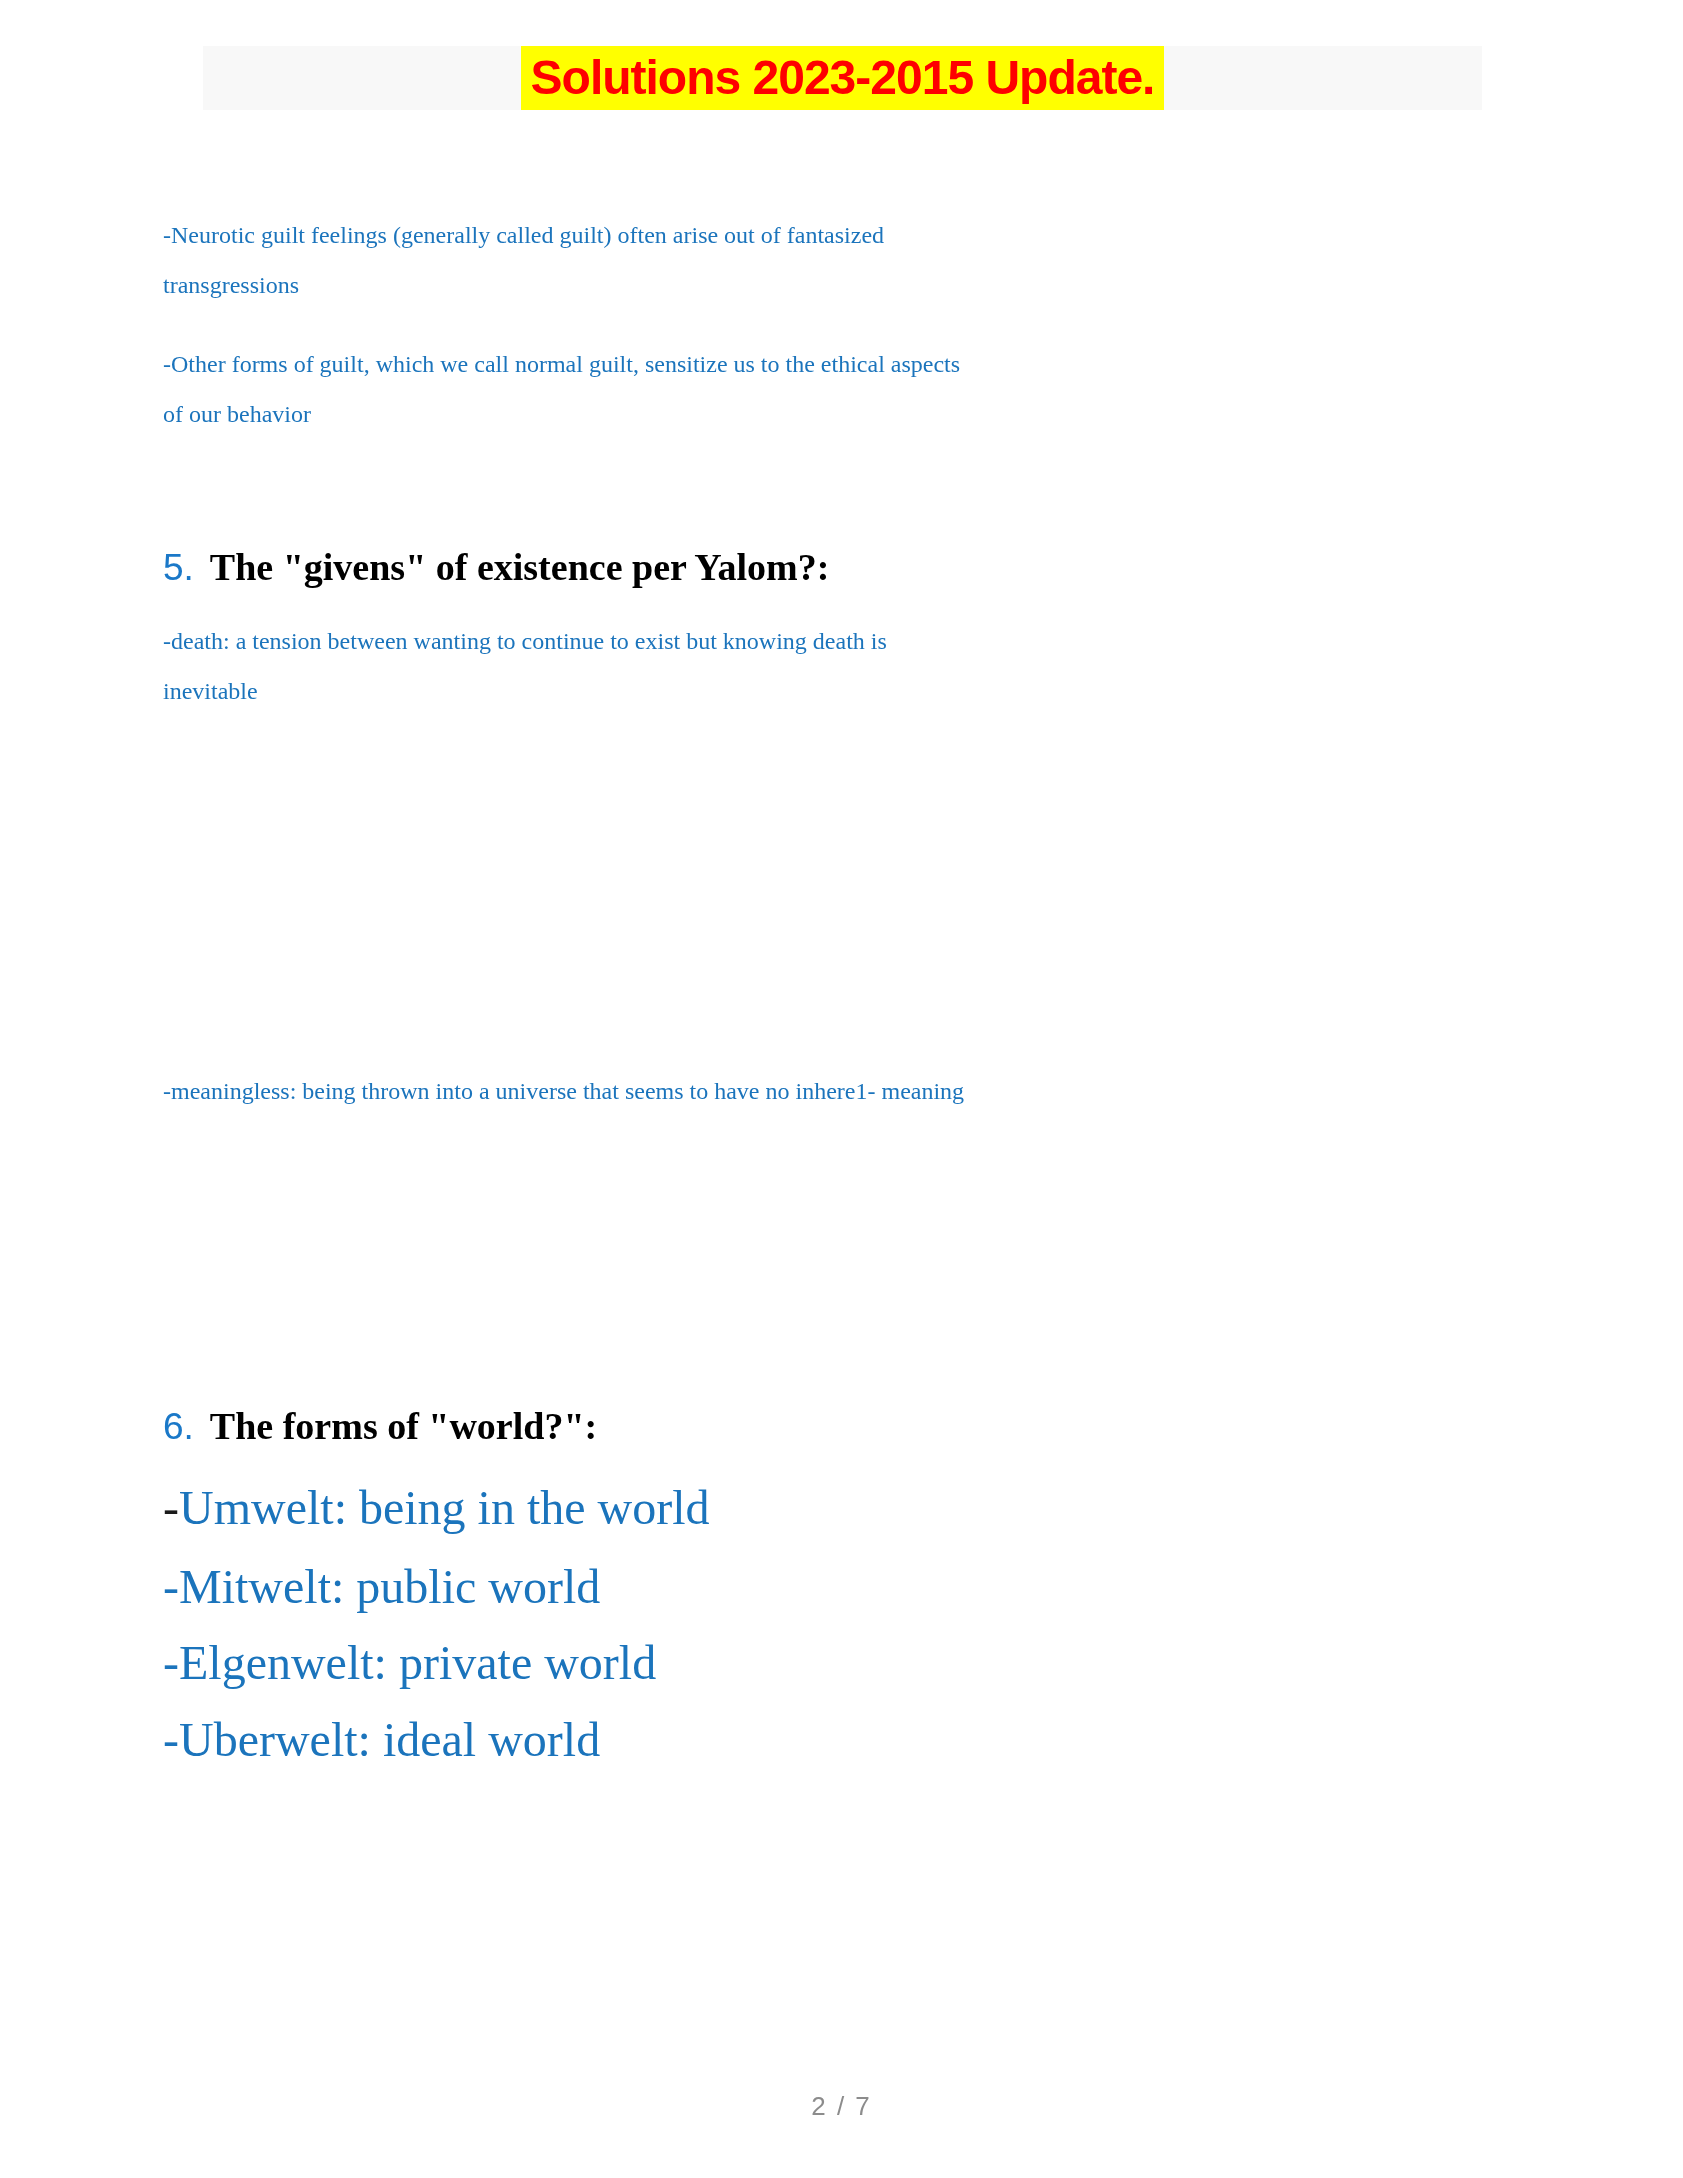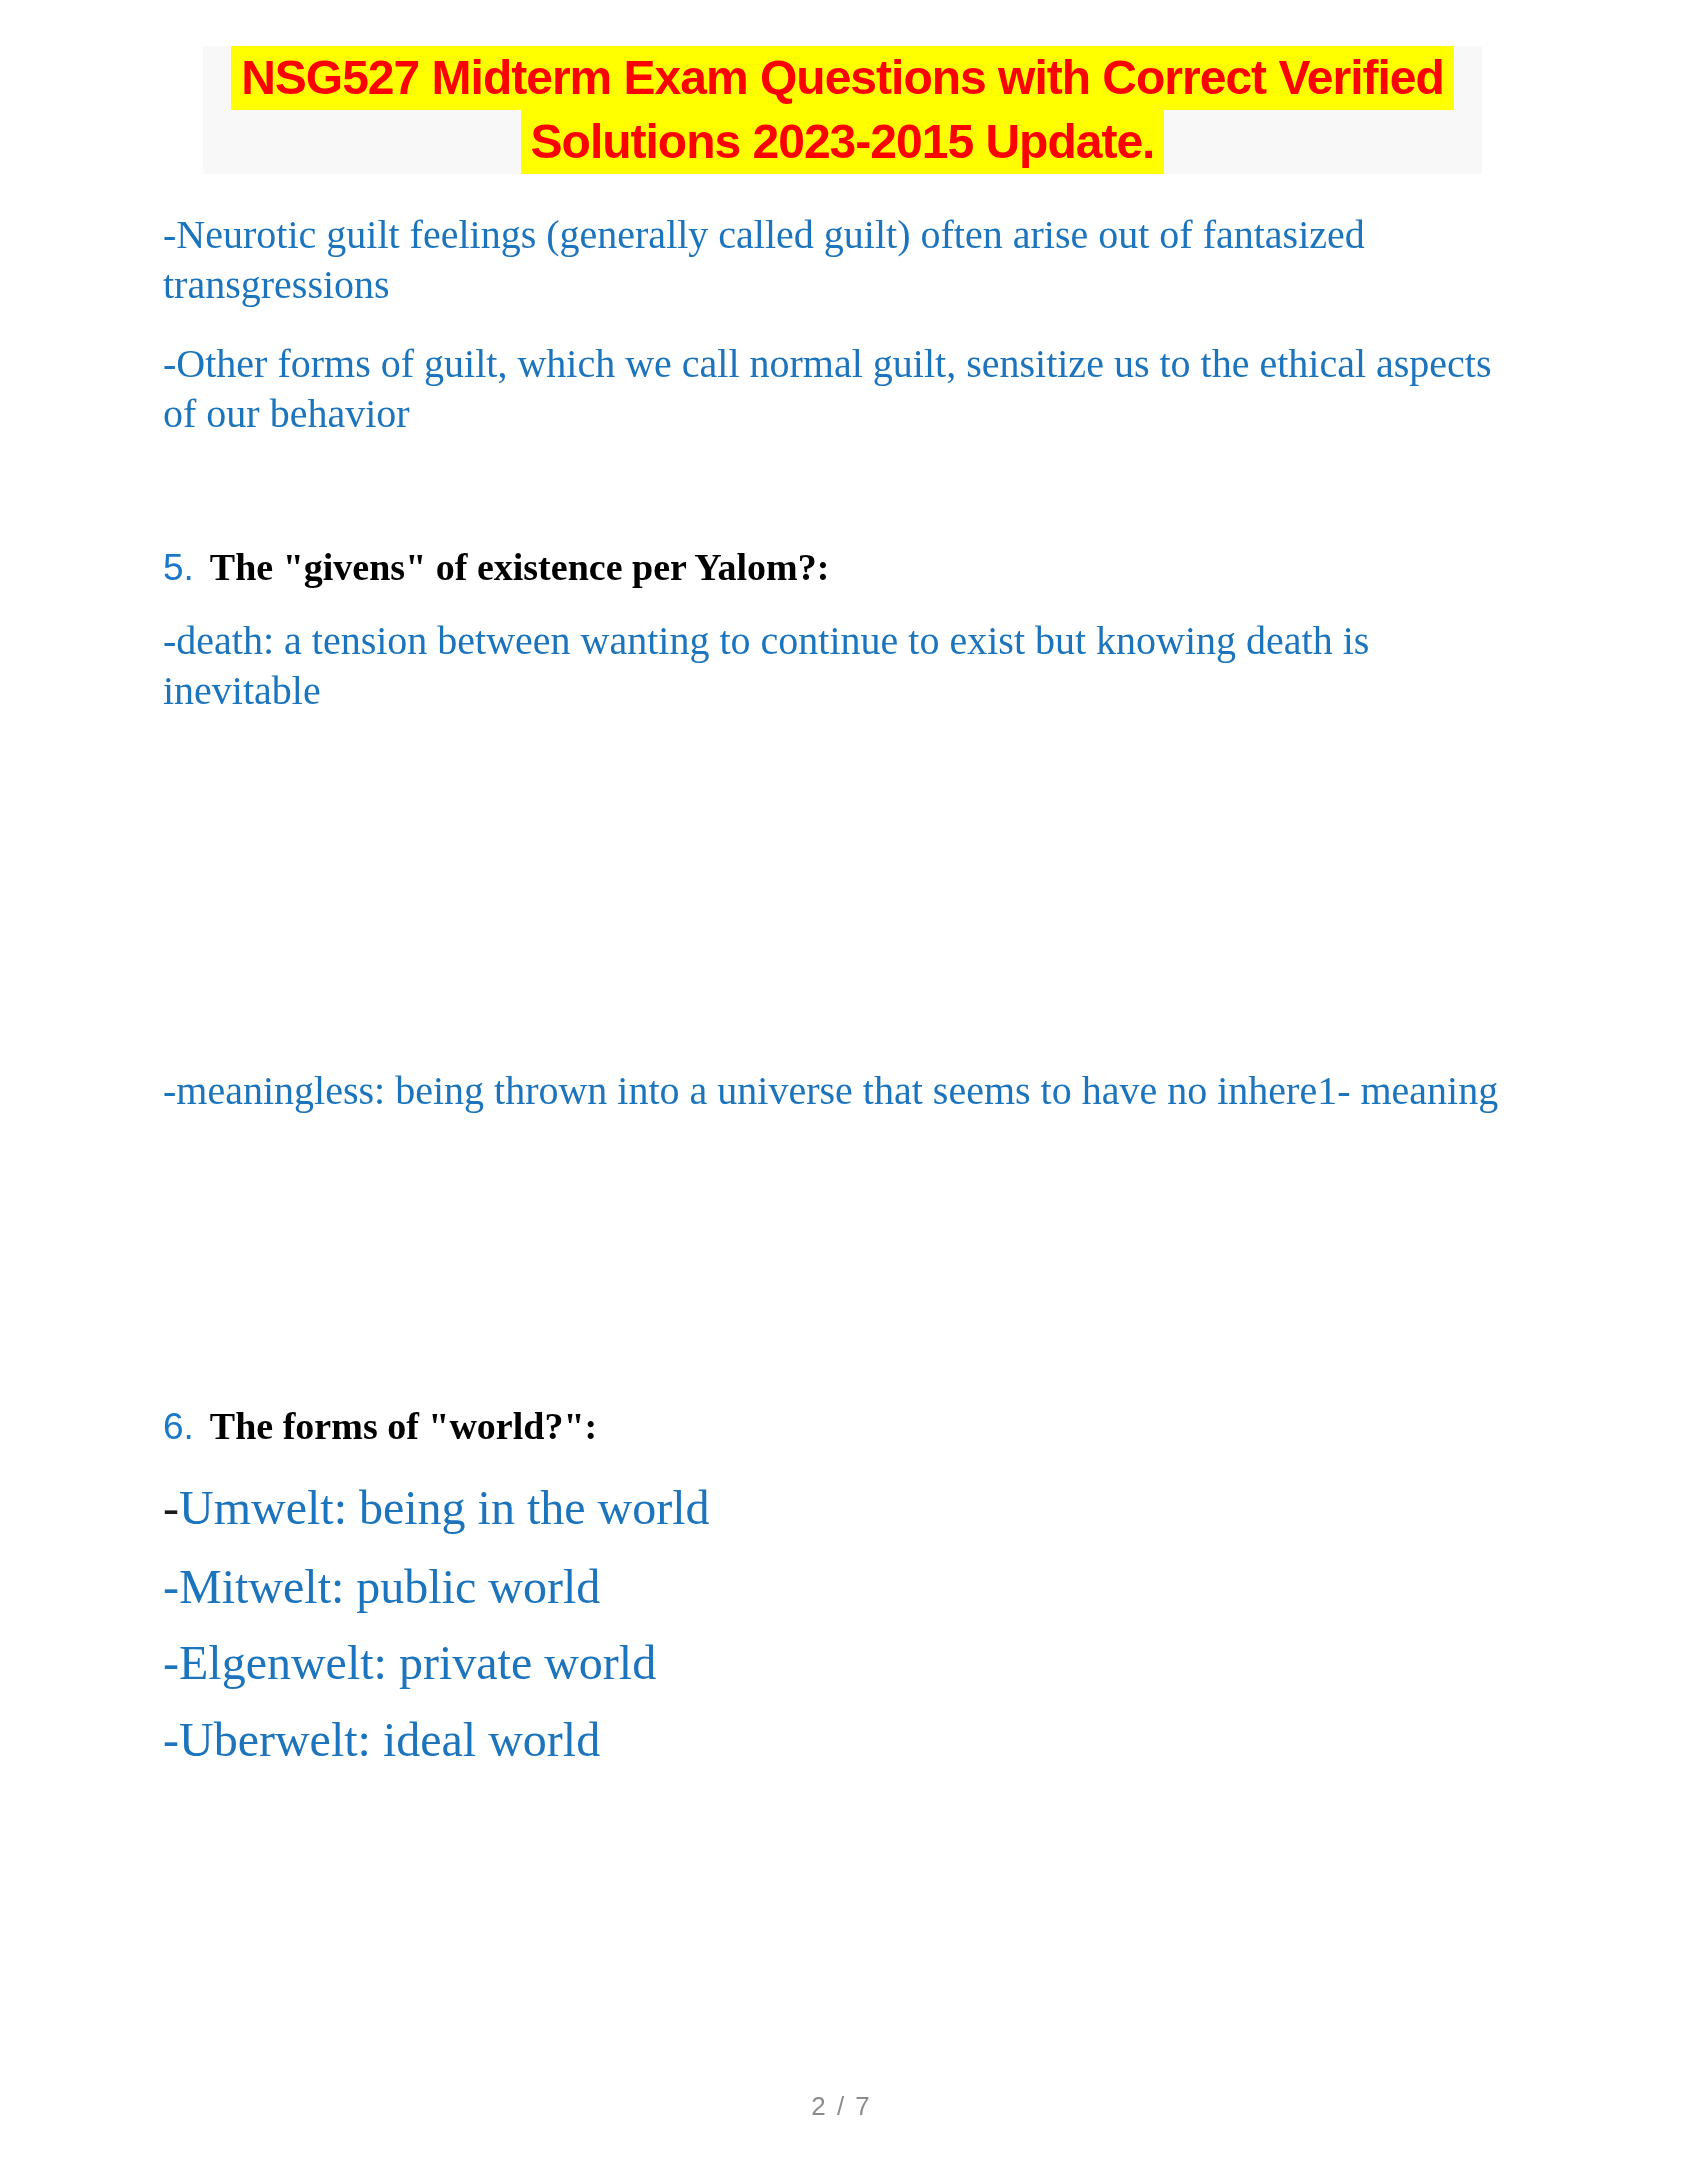--- a/index.html
+++ b/index.html
@@ -42,21 +42,21 @@
   }
   .title-line .hl {
     display: inline-block;
     background: var(--highlight-yellow, #ffff00);
     padding: 0 10px;
   }
   .para {
     position: absolute;
     left: 163px;
     width: 1465px;
-    font-size: 40px;
+    font-size: 24px;
     line-height: 50px;
     color: var(--body-blue, #1b74bc);
     white-space: pre-line;
   }
   .question-heading {
     position: absolute;
     left: 163px;
     width: 1465px;
     white-space: nowrap;
   }
@@ -95,23 +95,20 @@
     color: var(--footer-gray, #8c8c8c);
   }
 </style>
 </head>
 <body>
 
 <div class="page">
 
   <div class="title-block">
     <div class="title-line">
-      <span class="hl">NSG527 Midterm Exam Questions with Correct Verified</span>
-    </div>
-    <div class="title-line">
       <span class="hl">Solutions 2023-2015 Update.</span>
     </div>
   </div>
 
   <div class="para" style="top:210px">-Neurotic guilt feelings (generally called guilt) often arise out of fantasized
 transgressions</div>
 
   <div class="para" style="top:339px">-Other forms of guilt, which we call normal guilt, sensitize us to the ethical aspects
 of our behavior</div>
 

